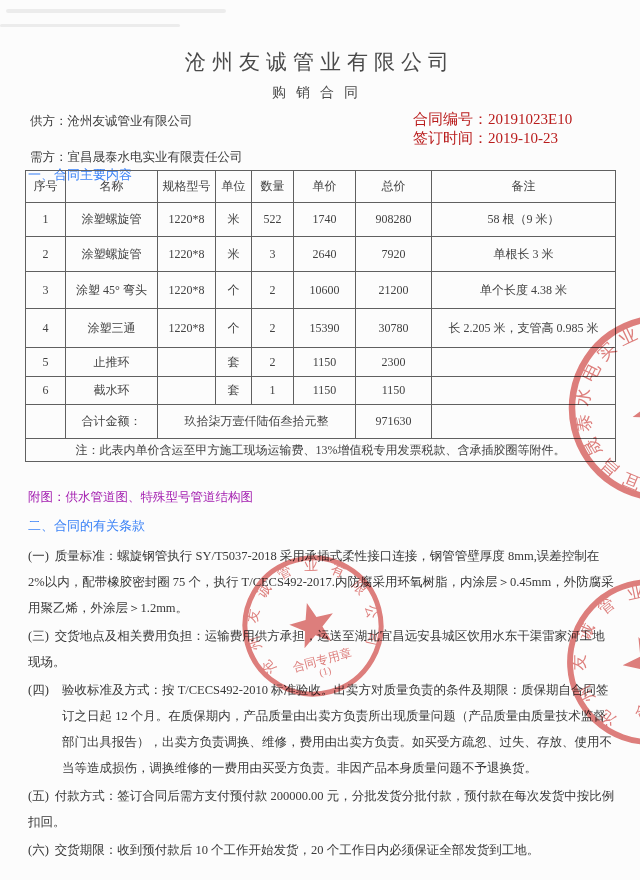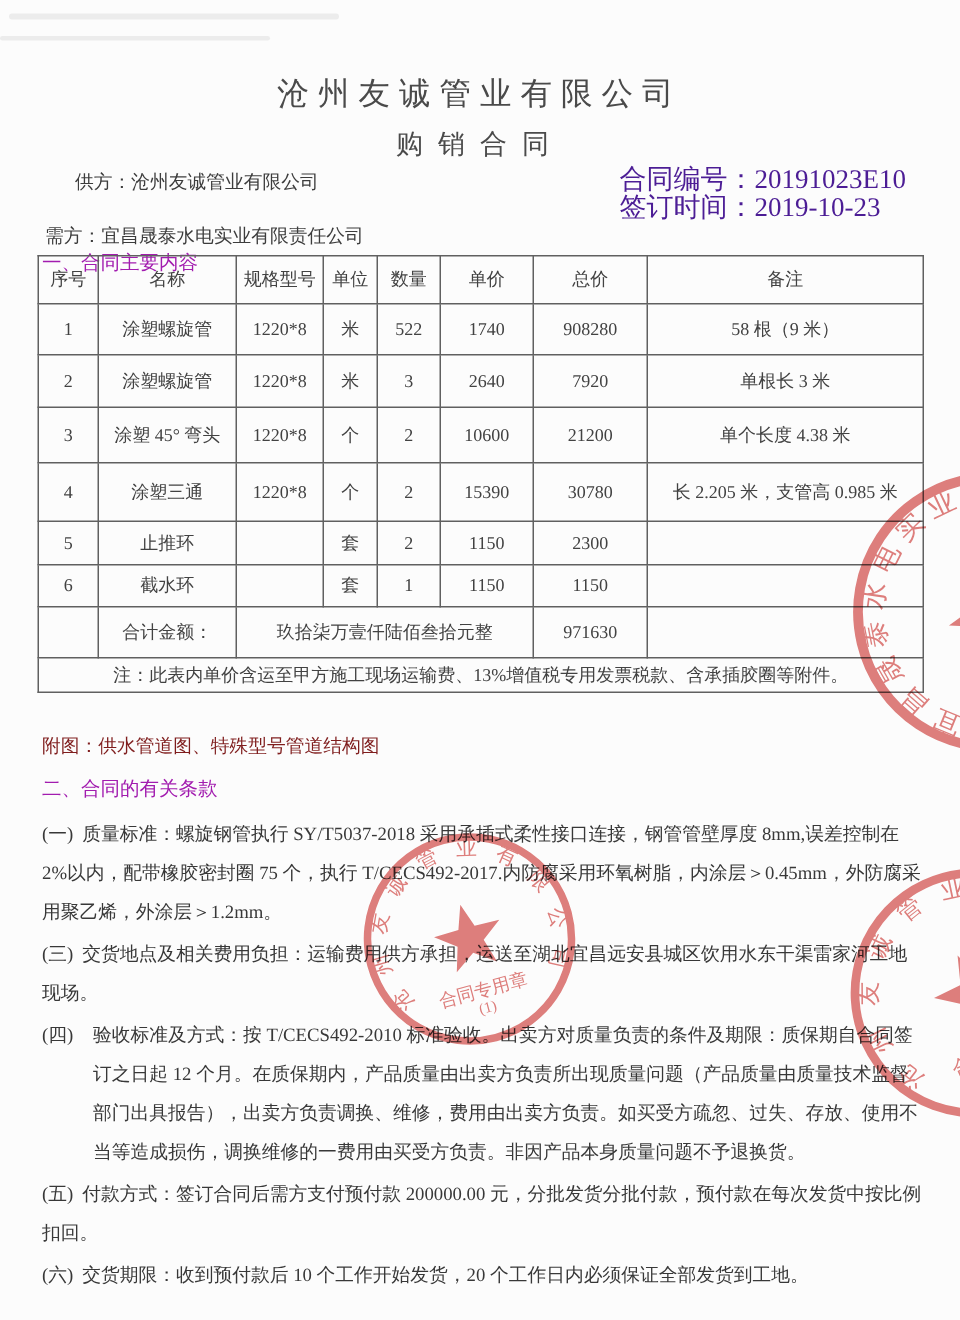--- a/index.html
+++ b/index.html
@@ -6,45 +6,45 @@
   .page{
     position:relative;width:640px;height:880px;overflow:hidden;
     background:#fcfcfc;
     font-family:"Liberation Serif","DejaVu Serif",serif;
     color:#3e3e3e;
   }
   .artifact{position:absolute;background:#ececec;border-radius:2px;}
   .title1{position:absolute;top:48px;left:0;width:100%;text-align:center;
     font-size:21px;letter-spacing:6px;color:#4a4a4a;}
   .title2{position:absolute;top:84px;left:0;width:100%;text-align:center;
-    font-size:18px;letter-spacing:10px;color:#4a4a4a;font-family:Liberation Mono, monospace;}
+    font-size:14px;letter-spacing:10px;color:#4a4a4a;font-family:Liberation Mono, monospace;}
   .metaline{position:absolute;font-size:12.5px;color:#3c3c3c;white-space:nowrap;}
-  .m-supplier{top:113px;left:30px;margin-left:20px;}
+  .m-supplier{top:113px;left:30px;}
   .m-buyer{top:149px;left:30px;}
-  .meta-right{position:absolute;top:110px;left:413px;font-size:18px;line-height:19px;color:#4c1d95;}
+  .meta-right{position:absolute;top:110px;left:413px;font-size:15px;line-height:19px;color:#b91c1c;}
   .meta-right div{white-space:nowrap;}
-  .sec-heading{position:absolute;left:28px;font-size:13px;color:#a21caf;}
+  .sec-heading{position:absolute;left:28px;font-size:13px;color:#3b82f6;}
   .h-sec1{top:166px;}
   .h-sec2{top:517px;text-align:right;}
   table.items{
     position:absolute;top:170px;left:25px;width:590px;
     border-collapse:collapse;table-layout:fixed;
   }
   table.items th, table.items td{
     border:1px solid #606060;font-size:12px;font-weight:normal;
     text-align:center;vertical-align:middle;padding:2px 3px;color:#424242;
     line-height:1.35;overflow:hidden;
   }
   tr.hdr th{height:27px;}
   tr.r1 td{height:29px;} tr.r2 td{height:30px;}
   tr.r3 td{height:32px;} tr.r4 td{height:34px;}
   tr.r5 td{height:24px;} tr.r6 td{height:23px;}
   tr.total td{height:29px;margin-top:36px;}
   td.note-cell{ text-align:left;font-size:11.5px;padding:9px 6px;height:18px;}
-  .attachment{position:absolute;top:489px;left:28px;font-size:12.5px;color:#7f1d1d;}
+  .attachment{position:absolute;top:489px;left:28px;font-size:12.5px;color:#a21caf;}
   .terms{position:absolute;top:543px;left:28px;width:588px;font-size:12.5px;
     line-height:26px;color:#383838;}
   .term{margin-bottom:2px;}
   .term .no{margin-right:6px;}
   .term.hang{display:flex;}
   .term.hang .no{flex:0 0 30px;margin-right:4px;}
   .term.hang .txt{flex:1;}
   svg.seal{position:absolute;opacity:.8;mix-blend-mode:multiply;pointer-events:none;}
   svg.seal text{font-family:"Liberation Serif","DejaVu Serif",serif;}
   .seal-buyer{top:312px;left:566px;}

